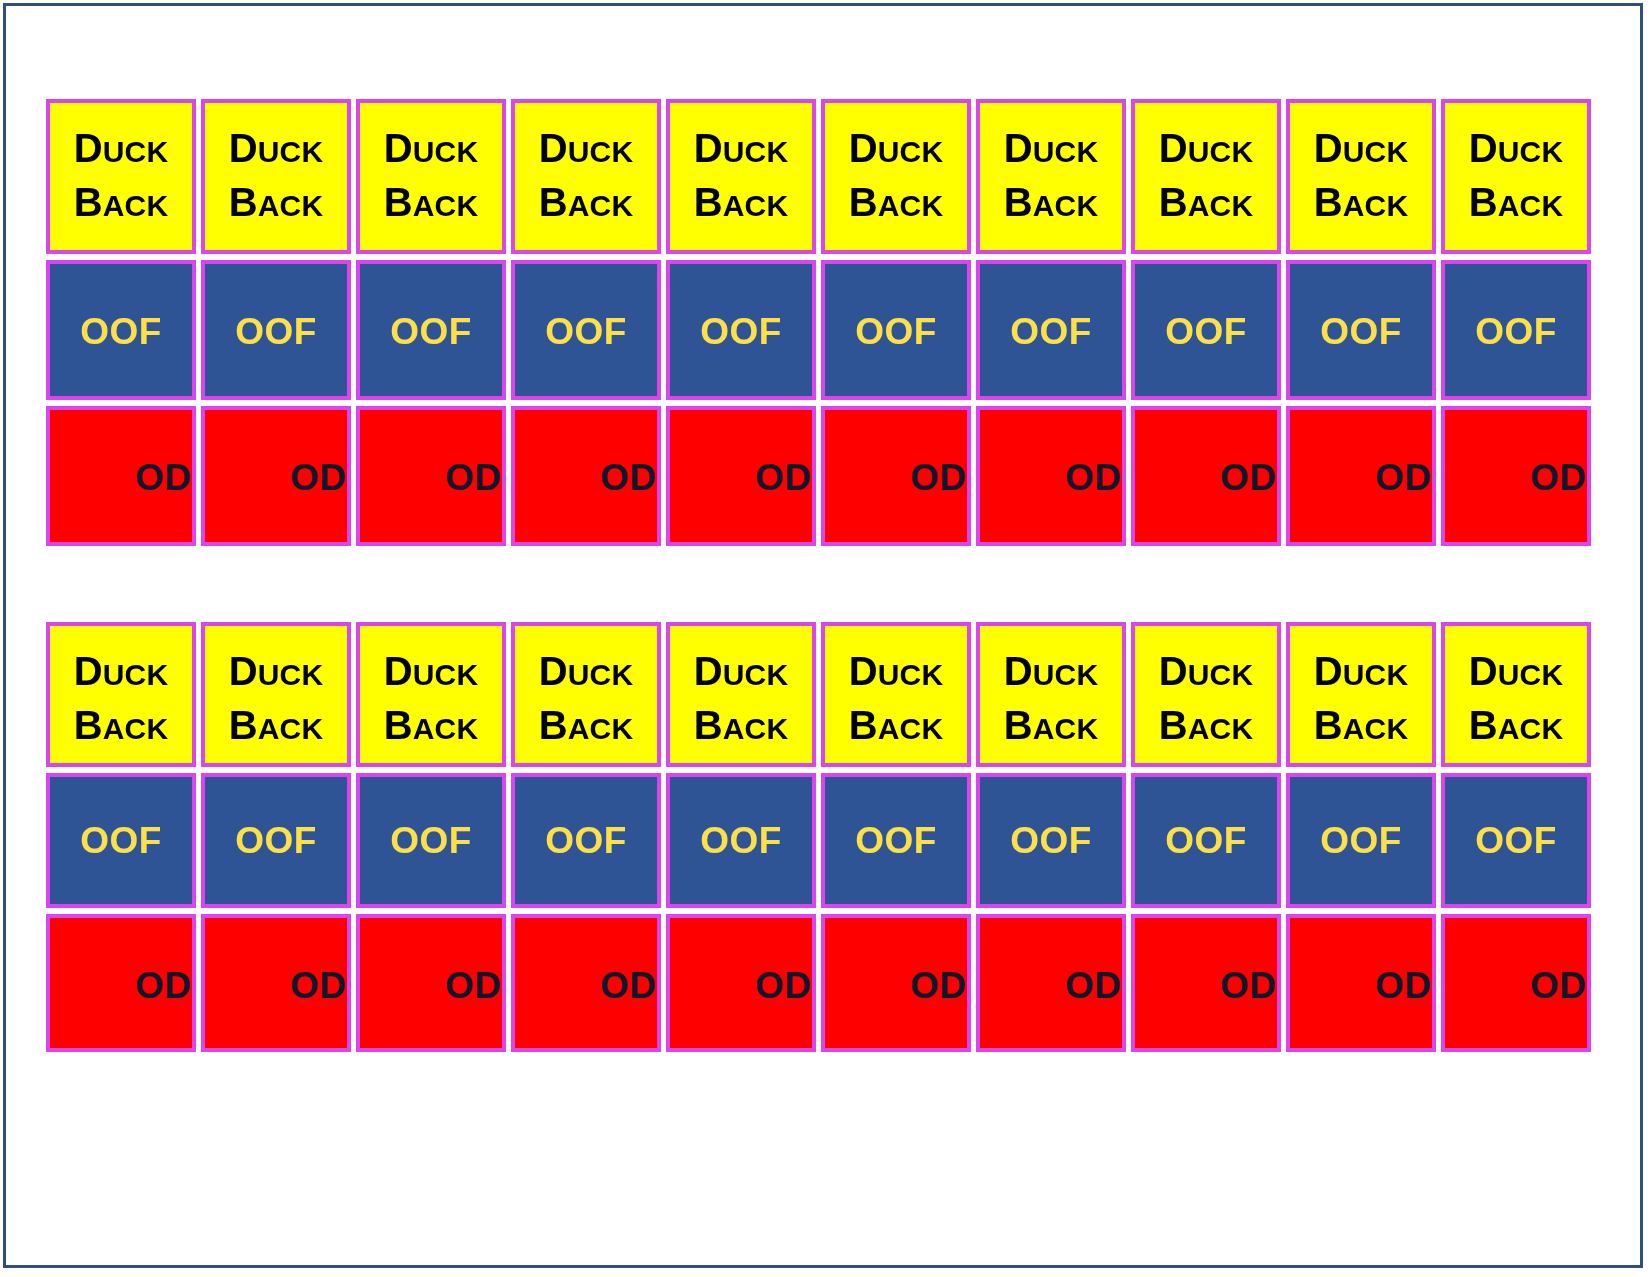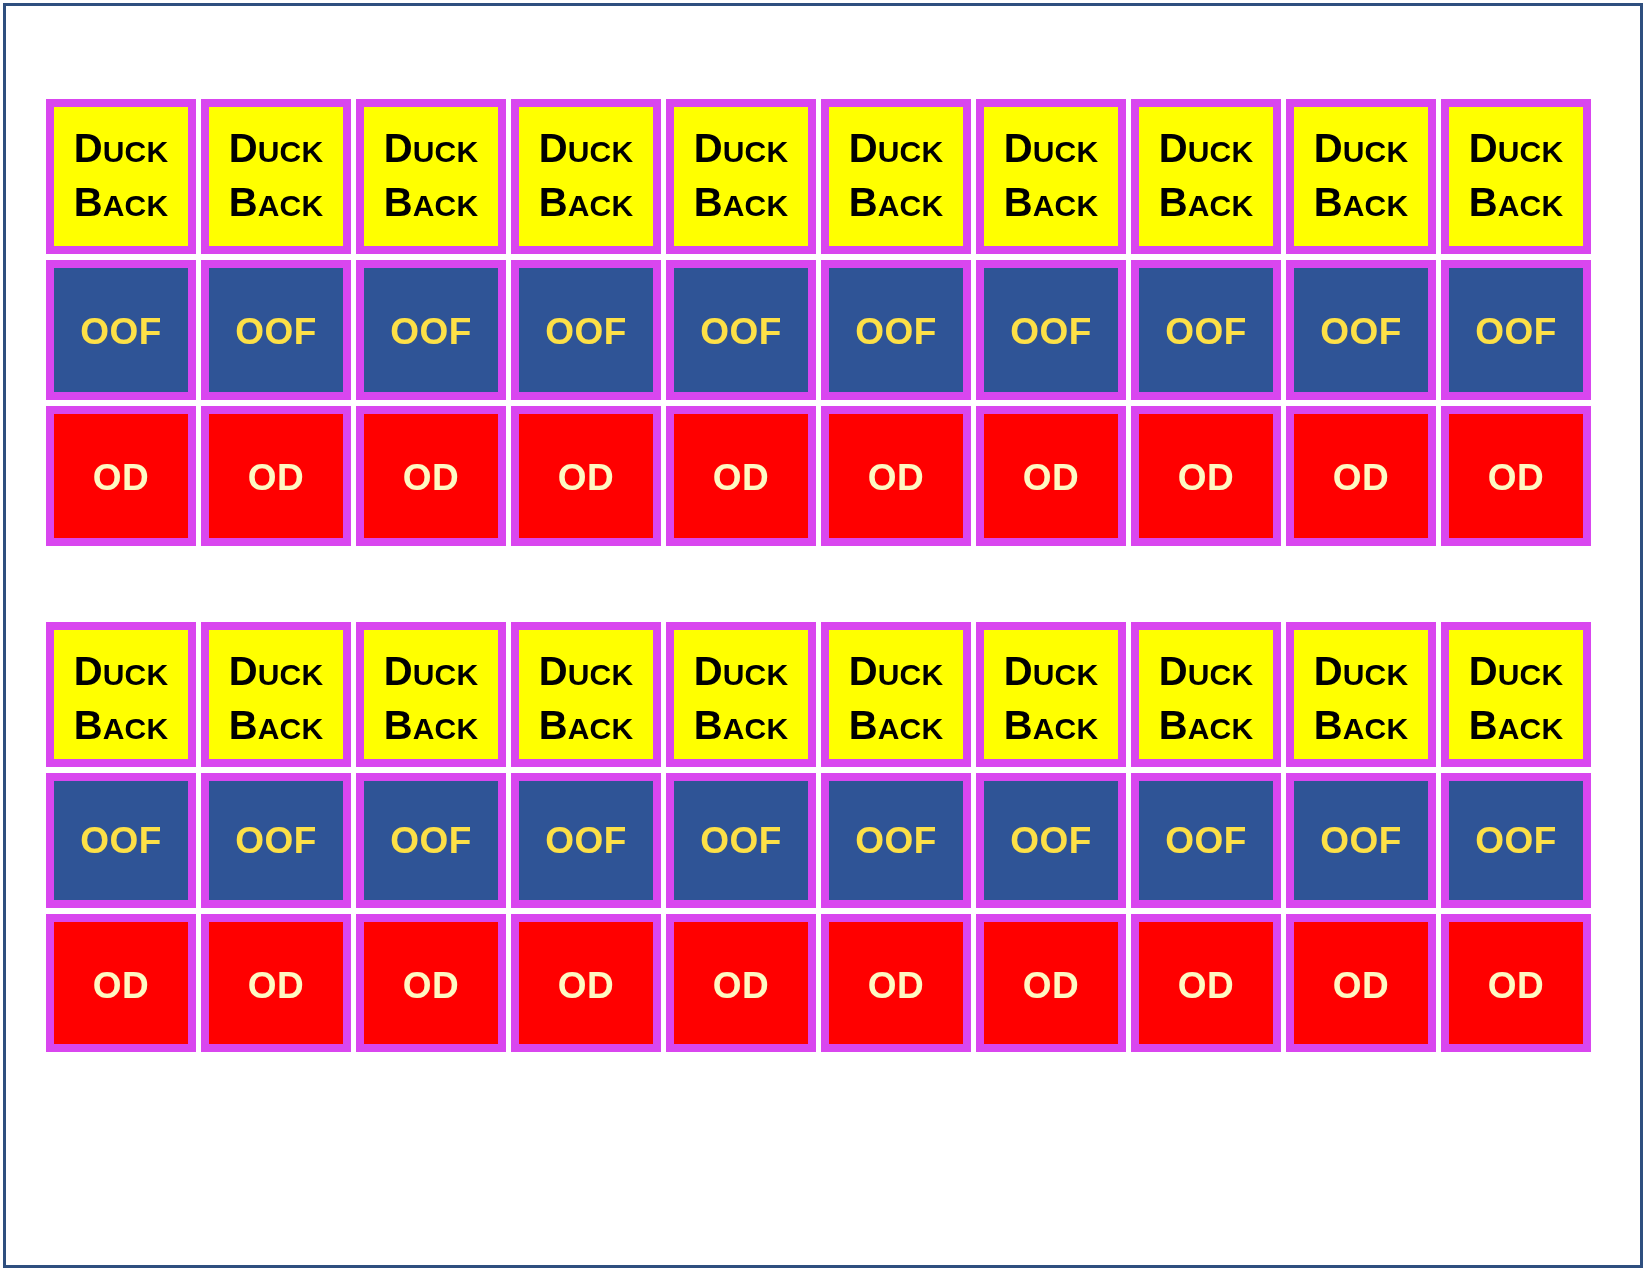--- a/index.html
+++ b/index.html
@@ -45,21 +45,21 @@
 
   .row {
     display: flex;
     gap: 5px;
     margin-bottom: 6px;
   }
 
   .card {
     flex: 0 0 150px;
     width: 150px;
-    border: 8px solid #d946ef;
+    border: 4px solid #d946ef;
     box-sizing: border-box;
     display: flex;
     flex-direction: column;
     align-items: center;
     justify-content: center;
     text-align: center;
     line-height: 1.0;
     user-select: none;
   }
 
@@ -67,21 +67,22 @@
   .card.duckback {
     background: #FFFF00;
     color: #000000;
   }
   .card.oof {
     background: #2F5496;
     color: #fde047;
   }
   .card.od {
     background: #FF0000;
-    color: #fef9c3;
+    color: #0f172a;
+    align-items: flex-end;
   }
 
   
   .block-1 .row-duckback .card { height: 155px; }
   .block-1 .row-oof .card      { height: 140px; }
   .block-1 .row-od .card       { height: 140px; }
 
   
   .block-2 .row-duckback .card { height: 145px; }
   .block-2 .row-oof .card      { height: 135px; }

